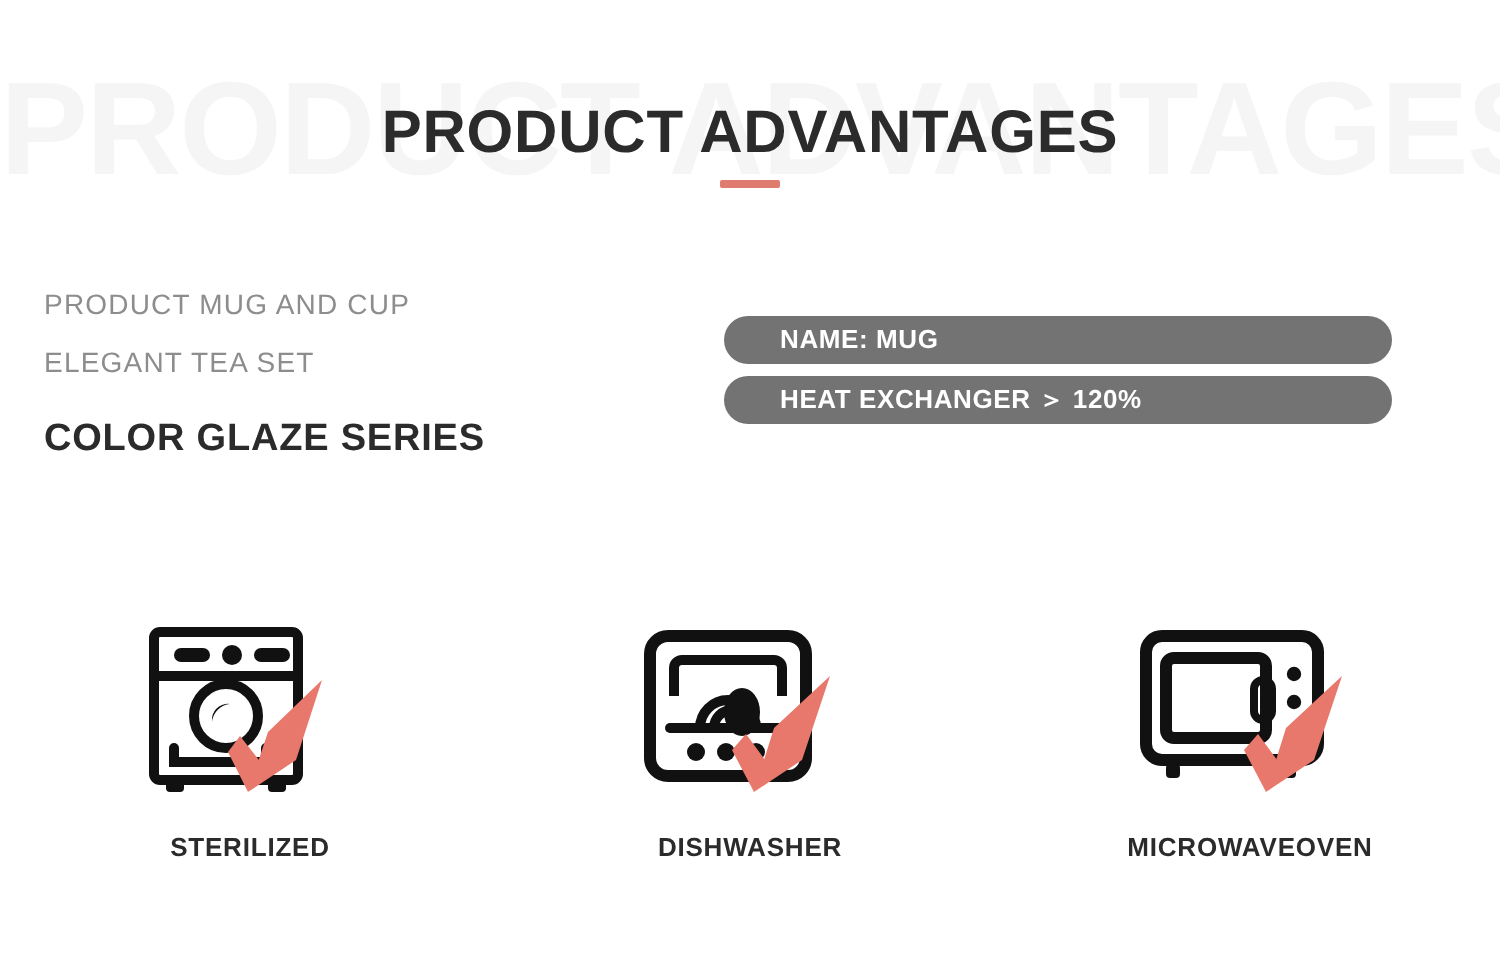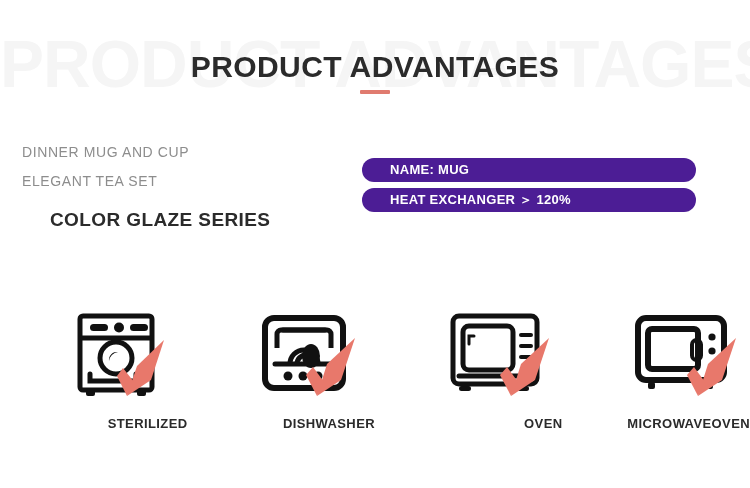--- a/index.html
+++ b/index.html
@@ -83,35 +83,34 @@
     white-space: nowrap;
   }
   .series-title {
     margin-top: 12px;
     font-size: 19px;
     font-weight: bold;
     letter-spacing: 0.4px;
     color: #2b2b2b;
     line-height: 24px;
     white-space: nowrap;
-    margin-left: 28px;
   }
 
   
   .spec-list {
     position: absolute;
     left: 362px;
     top: 158px;
     width: 334px;
   }
   .spec-pill {
     position: relative;
     height: 24px;
     margin-bottom: 6px;
-    background: #4c1d95;
+    background: #737373;
     border-radius: 12px;
     display: flex;
     align-items: flex-start;
   }
   .spec-pill .spec-text {
     margin-left: 28px;
     font-size: 13px;
     font-weight: bold;
     letter-spacing: 0.3px;
     color: #ffffff;
@@ -126,21 +125,21 @@
     top: 304px;
     width: 750px;
     height: 150px;
     display: flex;
   }
   .feature {
     position: relative;
     flex: 1 1 0;
     display: flex;
     flex-direction: column;
-    align-items: flex-end;
+    align-items: center;
   }
   .feature-art {
     position: relative;
     width: 120px;
     height: 98px;
   }
   .feature-art svg {
     position: absolute;
     left: 0;
     top: 0;
@@ -161,21 +160,21 @@
 
 <div class="page">
 
   <div class="header">
     <div class="ghost-title">PRODUCT ADVANTAGES</div>
     <div class="main-title">PRODUCT ADVANTAGES</div>
     <div class="title-underline"></div>
   </div>
 
   <div class="left-block">
-    <div class="sub-line">DINNER MUG AND CUP</div>
+    <div class="sub-line">PRODUCT MUG AND CUP</div>
     <div class="sub-line">ELEGANT  TEA SET</div>
     <div class="series-title">COLOR GLAZE SERIES</div>
   </div>
 
   <div class="spec-list">
     <div class="spec-pill">
       <span class="spec-text">NAME: MUG</span>
     </div>
     <div class="spec-pill">
       <span class="spec-text">HEAT EXCHANGER ＞ 120%</span>
@@ -221,40 +220,20 @@
           <circle cx="33" cy="72" r="4.5" fill="#111111"></circle>
           <circle cx="48" cy="72" r="4.5" fill="#111111"></circle>
           <circle cx="63" cy="72" r="4.5" fill="#111111"></circle>
           <path d="M62 92 L72 60 L100 34 L86 76 Z" fill="#e8786b"></path>
           <path d="M62 92 L51 71 L58 63 L69 78 Z" fill="#e8786b"></path>
         </svg>
       </div>
       <div class="feature-label">DISHWASHER</div>
     </div>
 
-    <div class="feature">
-      <div class="feature-art">
-        <svg width="120" height="98" viewBox="0 0 120 98">
-          <rect x="10" y="12" width="84" height="68" rx="6" fill="none" stroke="#111111" stroke-width="5"></rect>
-          <rect x="20" y="22" width="50" height="44" rx="6" fill="none" stroke="#111111" stroke-width="5"></rect>
-          <path d="M26 40 v-8 h5" fill="none" stroke="#111111" stroke-width="3" stroke-linecap="round"></path>
-          <g stroke="#111111" stroke-width="4" stroke-linecap="round">
-            <line x1="78" y1="31" x2="88" y2="31"></line>
-            <line x1="78" y1="42" x2="88" y2="42"></line>
-            <line x1="78" y1="53" x2="88" y2="53"></line>
-          </g>
-          <line x1="16" y1="72" x2="88" y2="72" stroke="#111111" stroke-width="5" stroke-linecap="round"></line>
-          <rect x="16" y="82" width="12" height="5" rx="2.5" fill="#111111"></rect>
-          <rect x="74" y="82" width="12" height="5" rx="2.5" fill="#111111"></rect>
-          <path d="M68 92 L78 60 L106 34 L92 76 Z" fill="#e8786b"></path>
-          <path d="M68 92 L57 71 L64 63 L75 78 Z" fill="#e8786b"></path>
-        </svg>
-      </div>
-      <div class="feature-label">OVEN</div>
-    </div>
 
     <div class="feature">
       <div class="feature-art">
         <svg width="120" height="98" viewBox="0 0 120 98">
           <rect x="8" y="14" width="86" height="62" rx="8" fill="none" stroke="#111111" stroke-width="6"></rect>
           <rect x="18" y="25" width="50" height="40" rx="4" fill="none" stroke="#111111" stroke-width="6"></rect>
           <rect x="62" y="36" width="9" height="20" rx="4.5" fill="none" stroke="#111111" stroke-width="4"></rect>
           <circle cx="82" cy="33" r="3.6" fill="#111111"></circle>
           <circle cx="82" cy="47" r="3.6" fill="#111111"></circle>
           <rect x="18" y="78" width="7" height="7" rx="2" fill="#111111"></rect>

